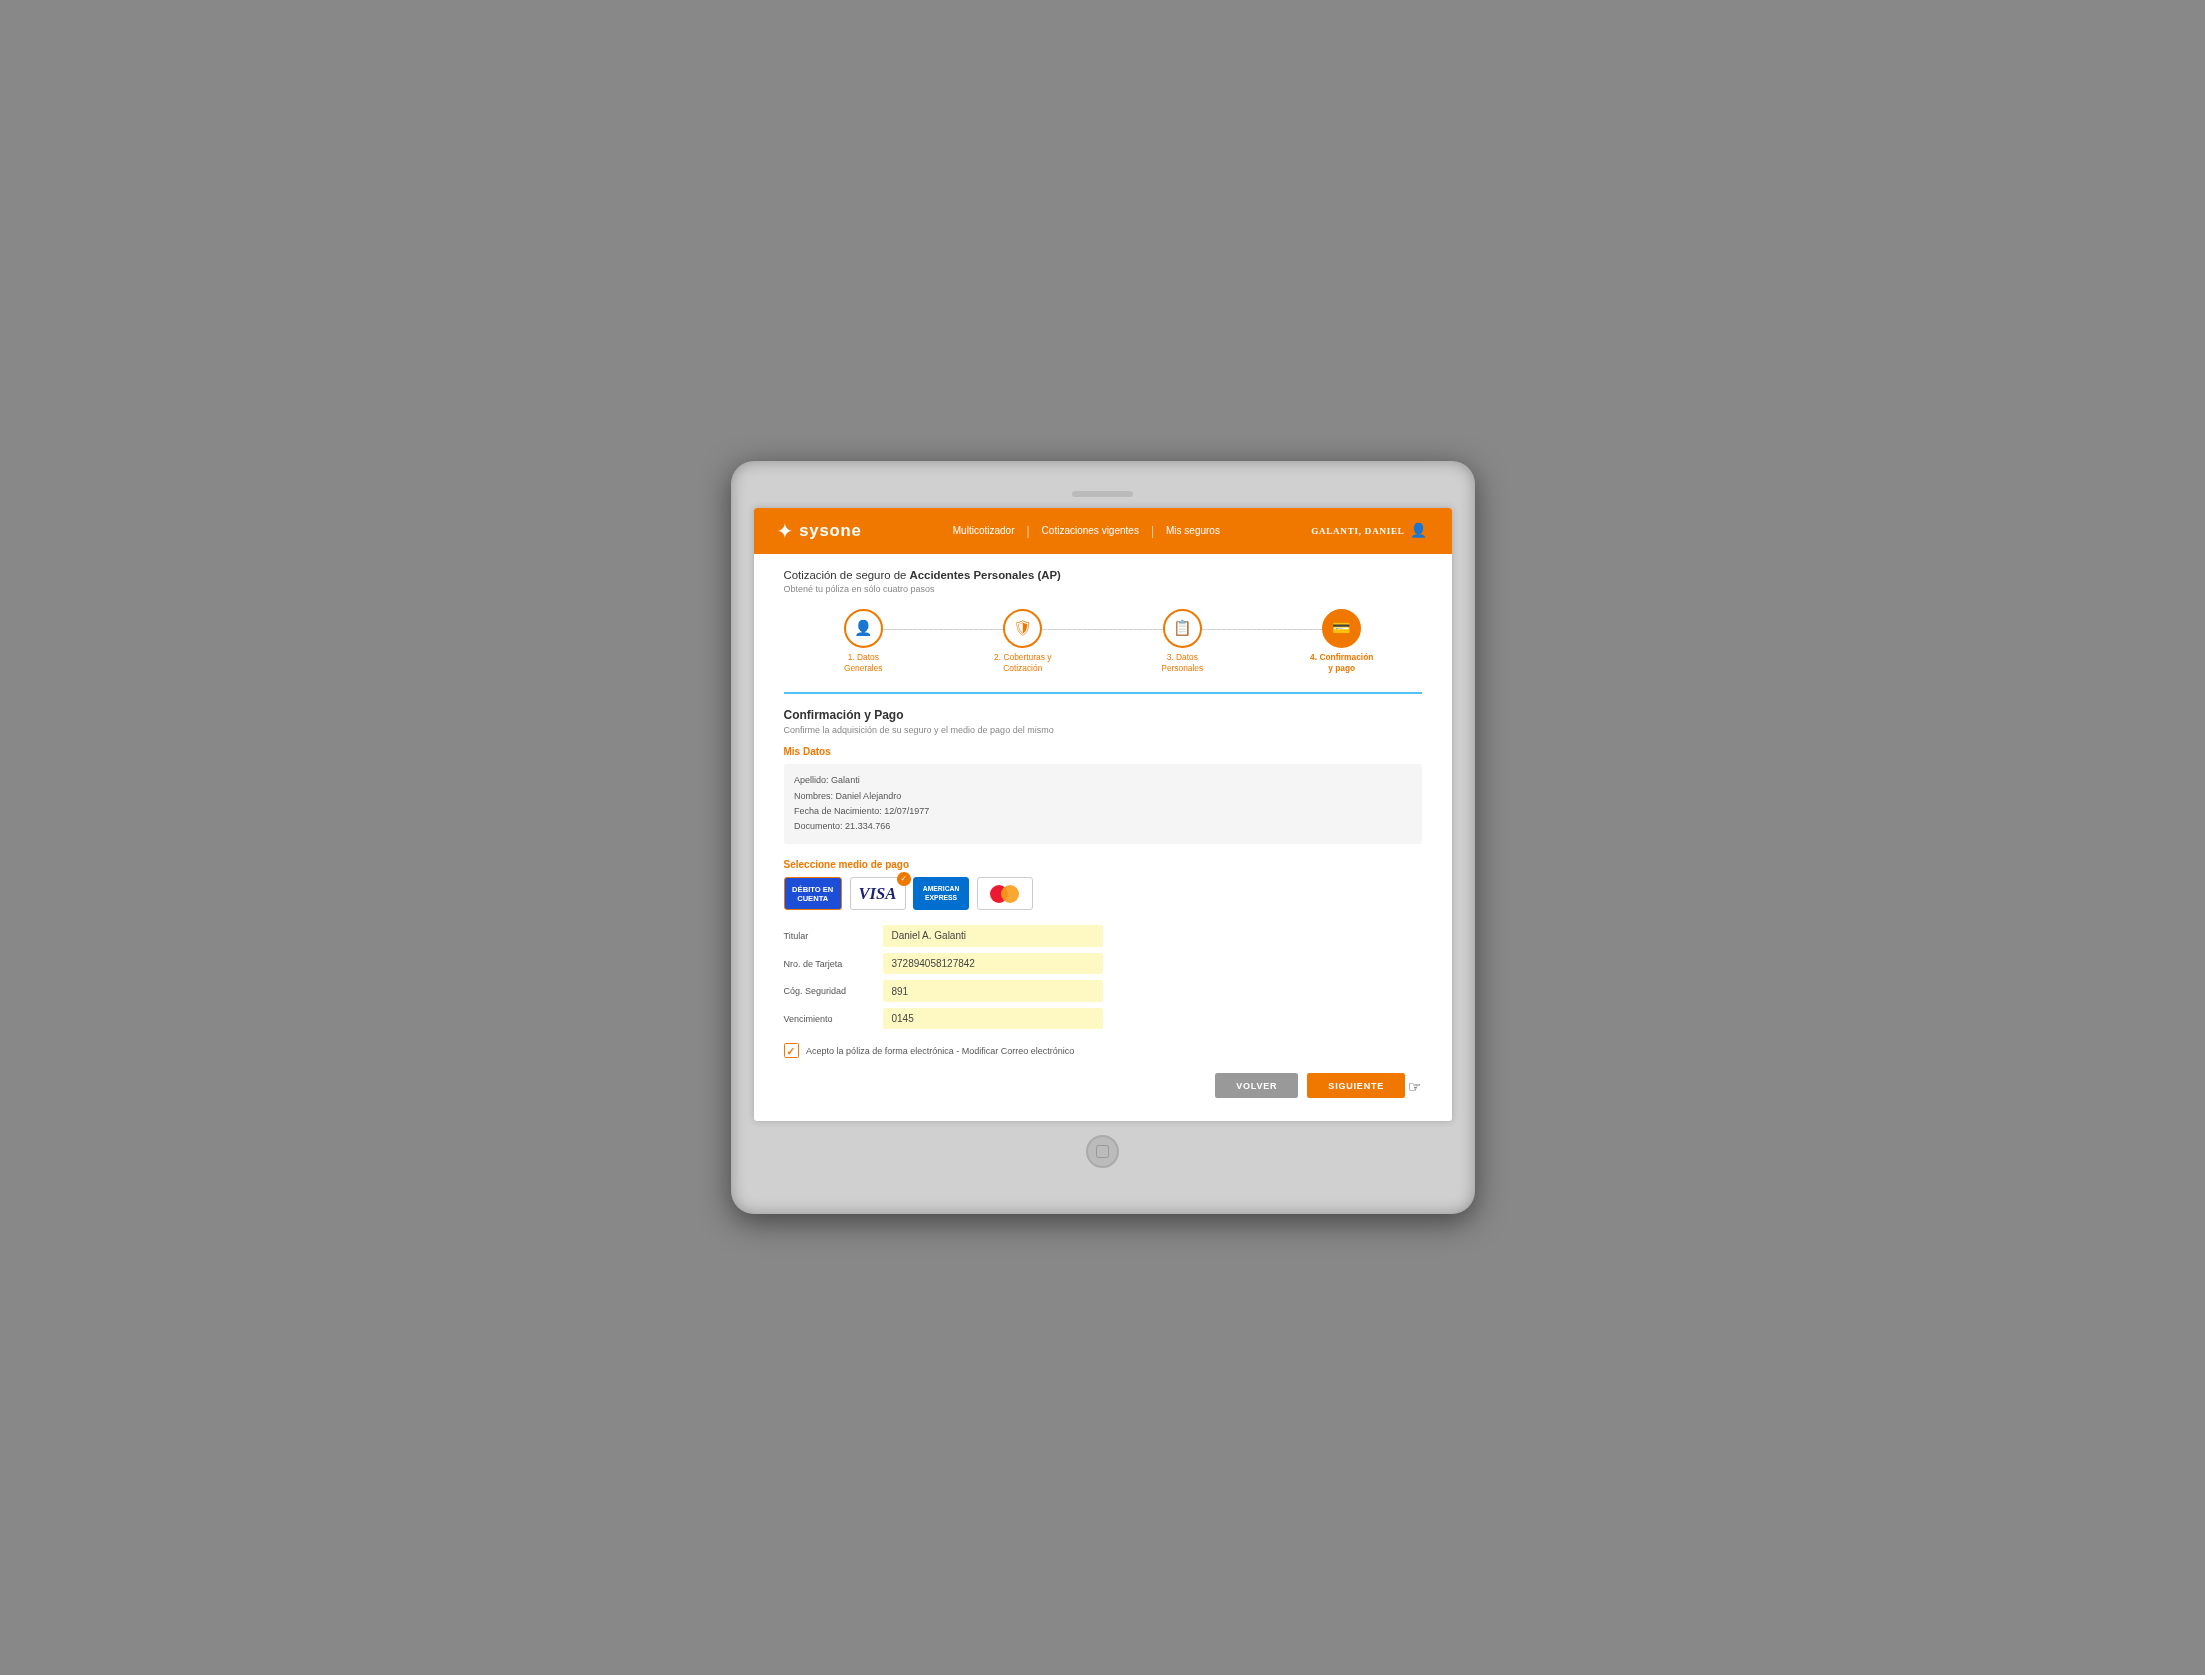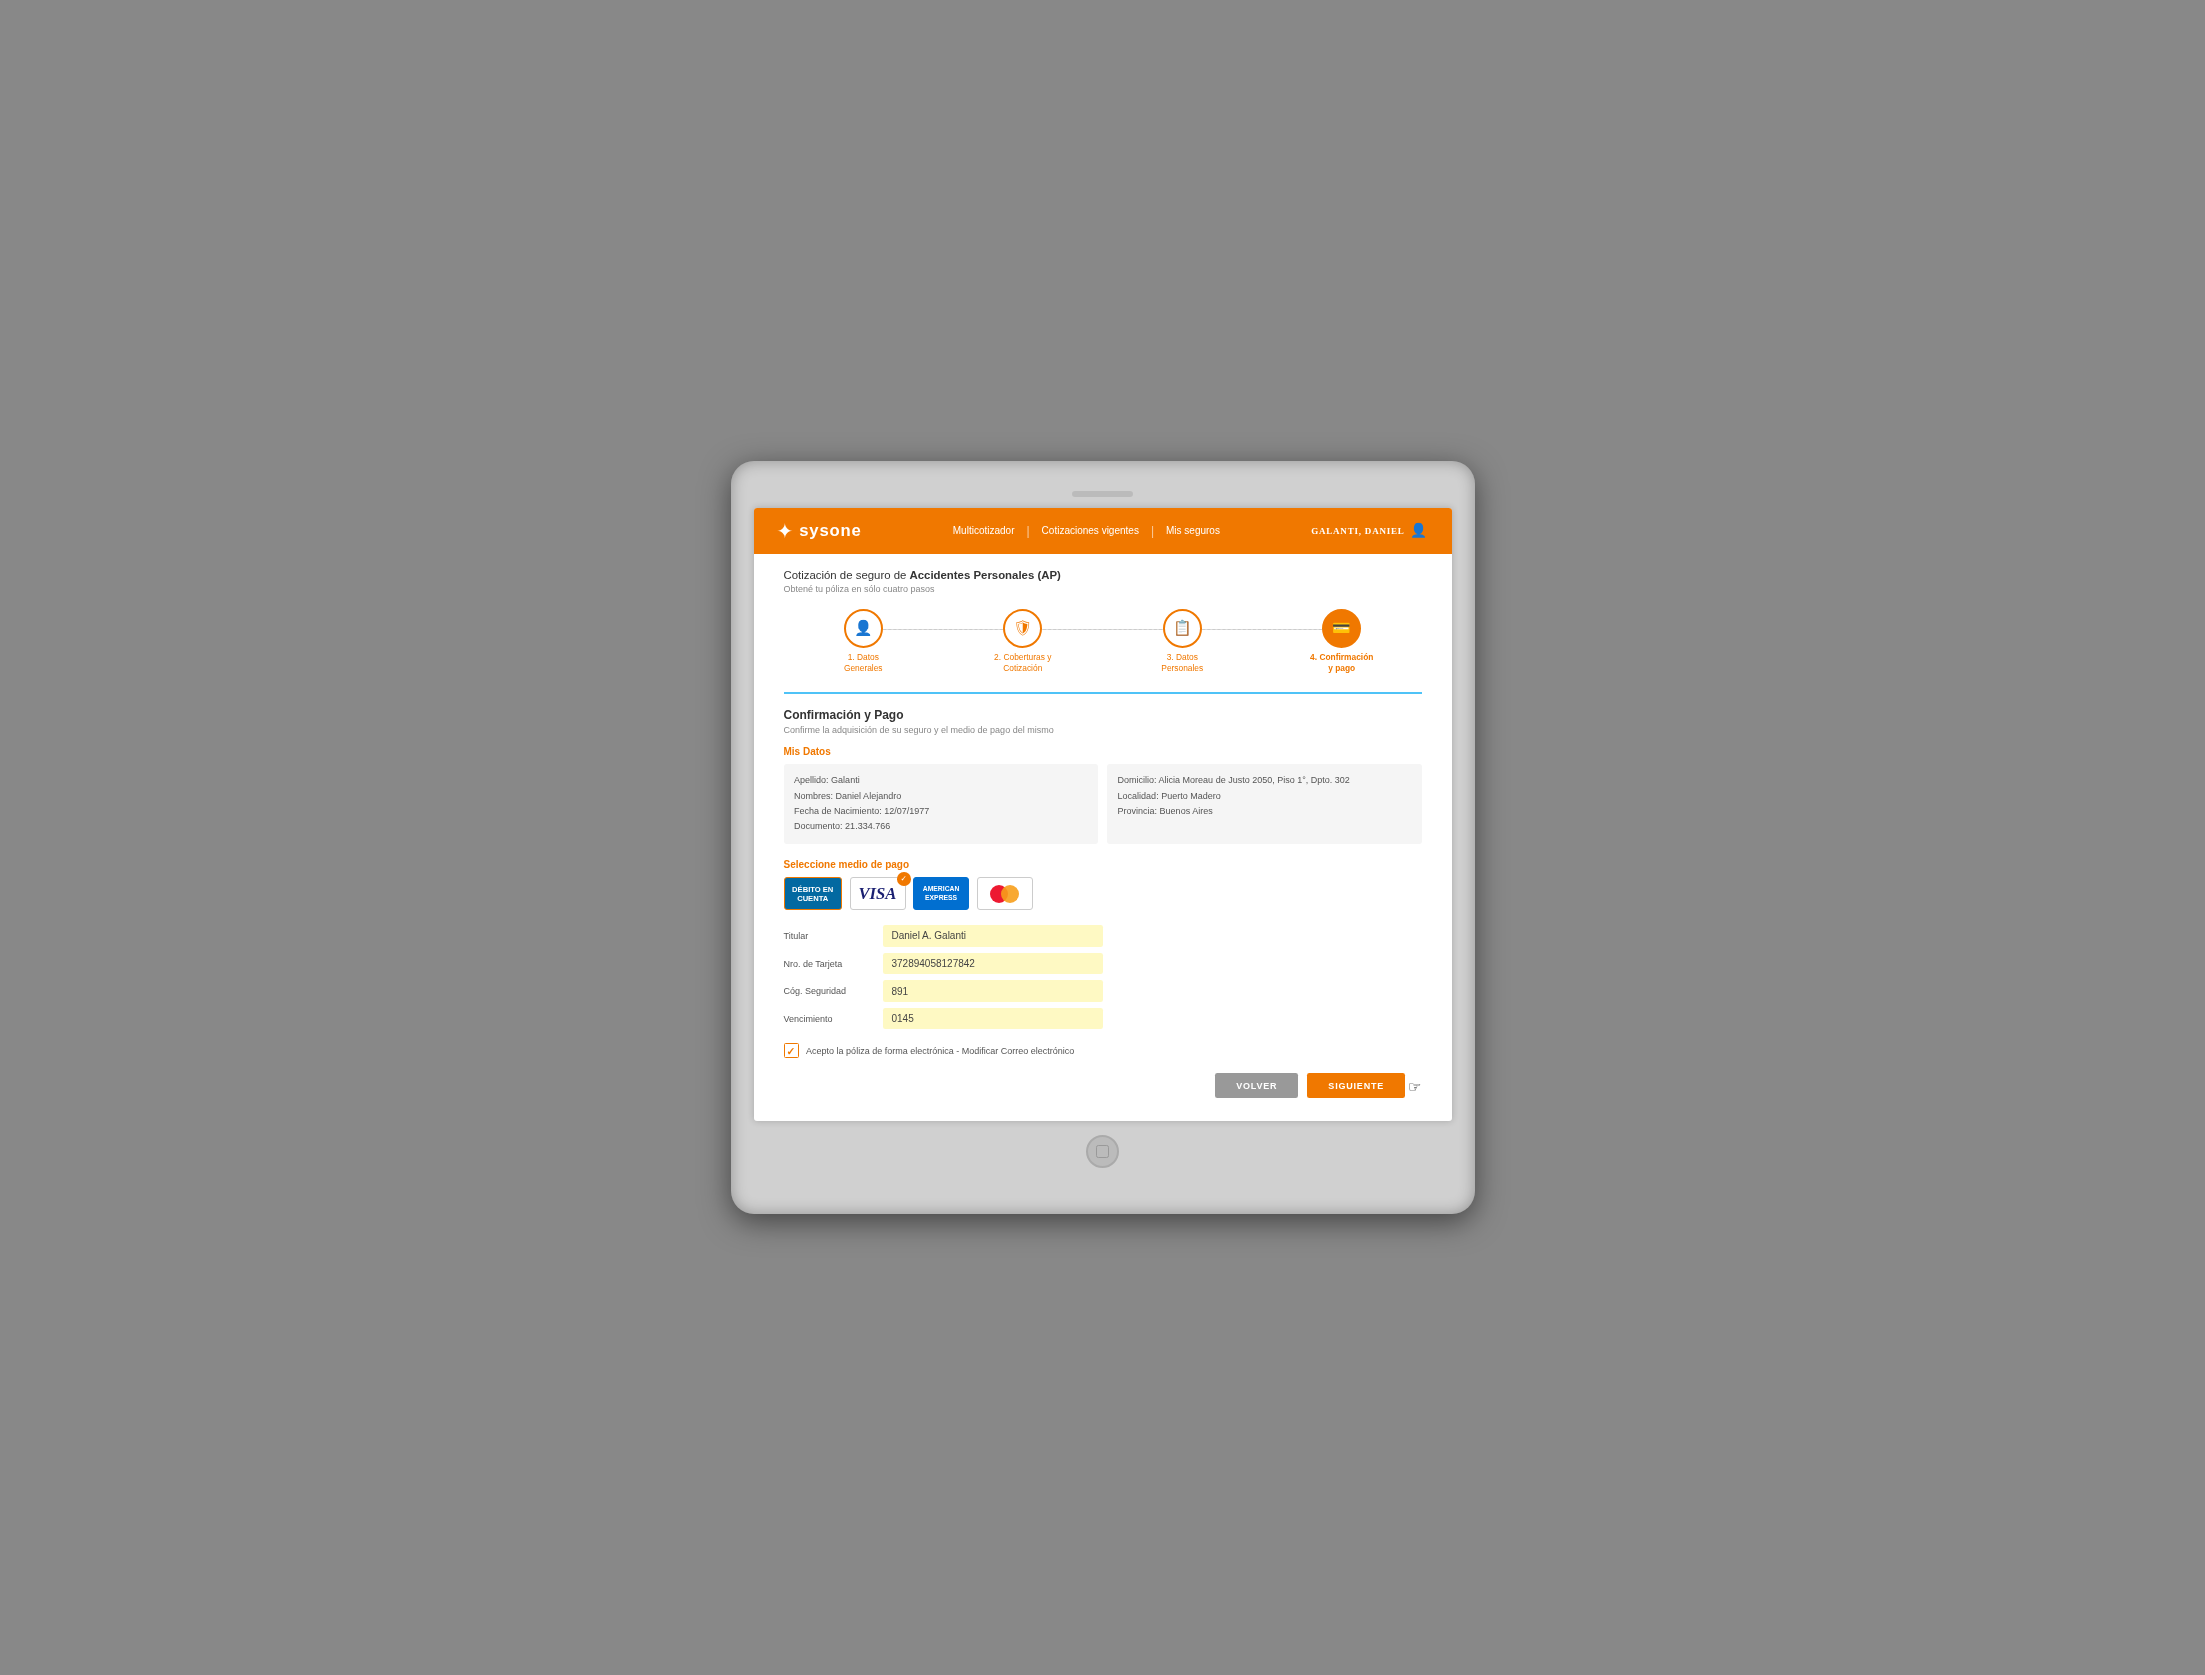--- a/index.html
+++ b/index.html
@@ -211,21 +211,21 @@
       padding: 4.6px 7.6px;
       cursor: pointer;
       display: flex;
       align-items: center;
       justify-content: center;
       min-width: 56px;
       height: 33px;
       background: white;
     }
     .payment-btn.debito {
-      background: #0369a1;
+      background: #1d4ed8;
       color: white;
       font-size: 7.6px;
       font-weight: bold;
       text-align: center;
       line-height: 1.2;
       border-color: #F07800;
     }
     .payment-btn.visa {
       border-color: #ccc;
       position: relative;
@@ -456,25 +456,20 @@
       <div class="section-desc">Confirme la adquisición de su seguro y el medio de pago del mismo</div>
 
       <div class="subsection-title">Mis Datos</div>
       <div class="data-cards">
         <div class="data-card">
           <div>Apellido: Galanti</div>
           <div>Nombres: Daniel Alejandro</div>
           <div>Fecha de Nacimiento: 12/07/1977</div>
           <div>Documento: 21.334.766</div>
         </div>
-        <div class="data-card">
-          <div>Domicilio: Alicia Moreau de Justo 2050, Piso 1°, Dpto. 302</div>
-          <div>Localidad: Puerto Madero</div>
-          <div>Provincia: Buenos Aires</div>
-        </div>
       </div>
 
       <div class="subsection-title">Seleccione medio de pago</div>
       <div class="payment-methods">
         <div class="payment-btn debito">
           <span>DÉBITO EN<br>CUENTA</span>
         </div>
         <div class="payment-btn visa">
           <span class="visa-text">VISA</span>
           <div class="visa-check">✓</div>

